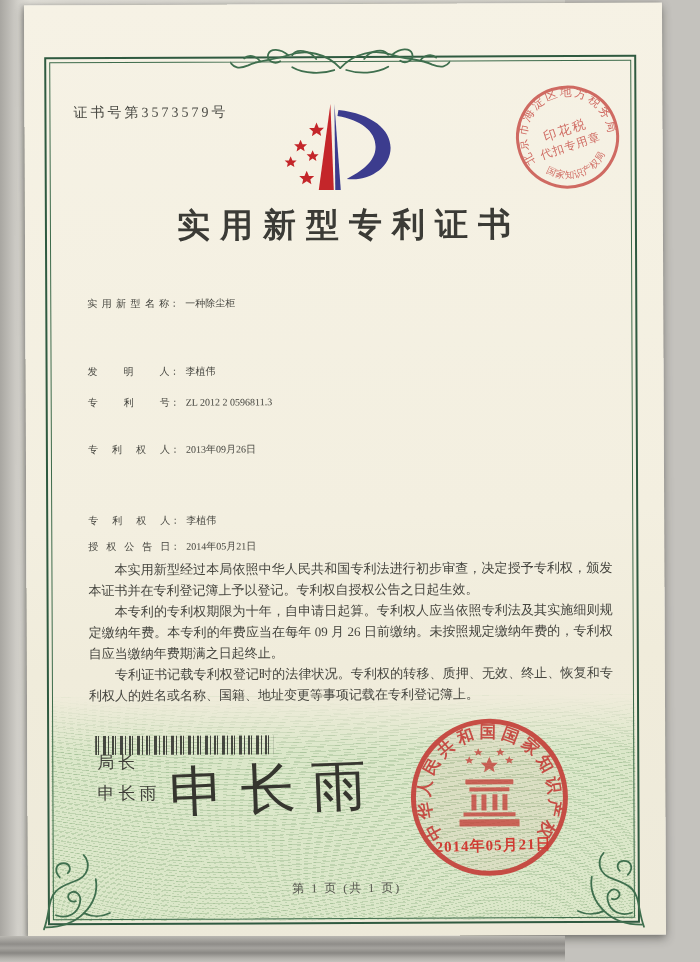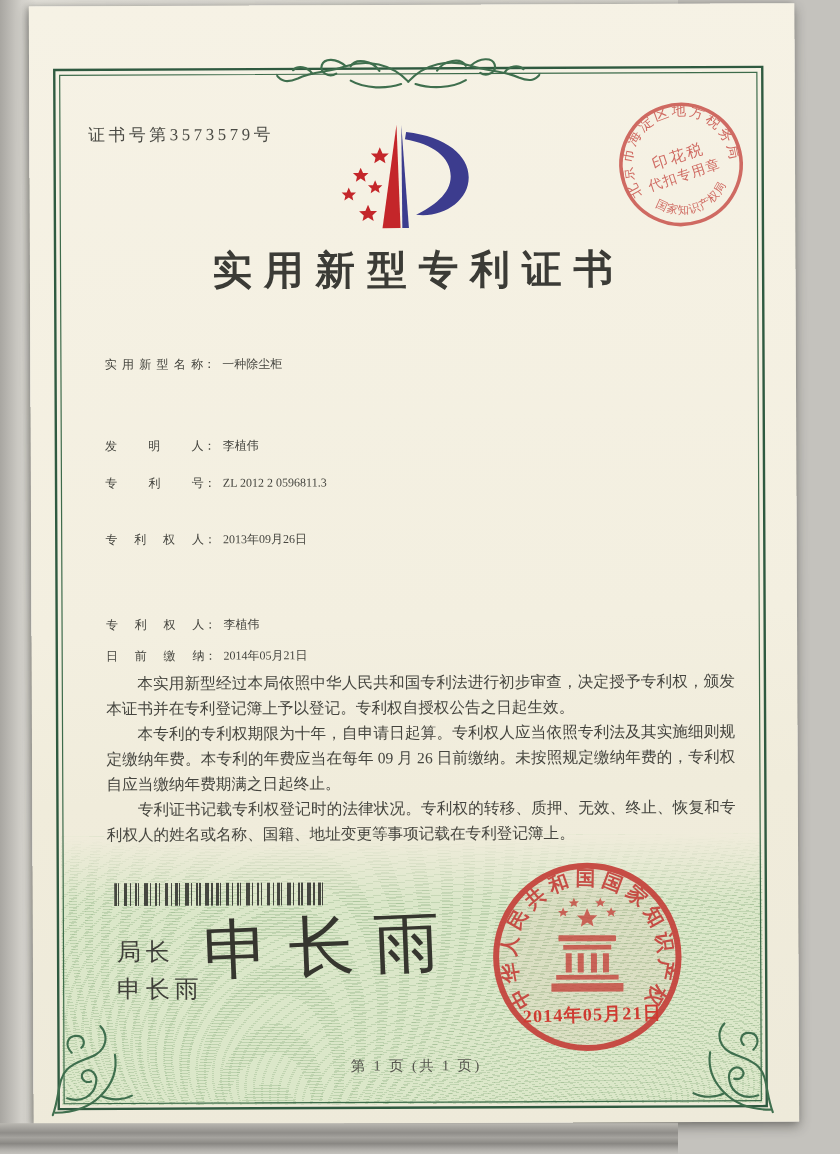--- a/index.html
+++ b/index.html
@@ -46,21 +46,21 @@
   .frow{position:absolute;left:0;white-space:nowrap;font-size:10px;color:#45453f;}
   .frow .flabel{display:inline-block;width:82px;text-align:justify;text-align-last:justify;}
   .frow .fcolon{display:inline-block;margin-right:6px;}
   .r0{top:292px}.r1{top:360px}.r2{top:391px}.r3{top:438px}.r4{top:509px}.r5{top:535px}
   .paras{position:absolute;left:62px;top:554px;width:524px;font-size:13px;line-height:21px;
     color:#45453f;text-align:justify;}
   .paras p{margin:0;text-indent:2em;}
   .barcode{position:absolute;left:68px;top:731px;width:178px;height:19px;
     background:repeating-linear-gradient(90deg,#2b2b28 0 2px,rgba(0,0,0,0) 2px 3px,#2b2b28 3px 4px,rgba(0,0,0,0) 4px 8px,#2b2b28 8px 11px,rgba(0,0,0,0) 11px 13px,#2b2b28 13px 14px,rgba(0,0,0,0) 14px 17px);
     opacity:.85;}
-  .sig-block{position:absolute;left:70px;top:774px;font-size:20px;color:#3f3f39;line-height:31px;letter-spacing:4px;}
+  .sig-block{position:absolute;left:70px;top:742px;font-size:17px;color:#3f3f39;line-height:31px;letter-spacing:4px;}
   .sig-script{position:absolute;left:142px;top:748px;font-size:55px;letter-spacing:16px;
     color:#36362f;transform:rotate(-2deg);font-weight:400;}
   .seal{position:absolute;left:378px;top:710px;opacity:.92;}
   .seal-date{position:absolute;left:386px;top:833px;width:160px;text-align:center;
     font-size:15px;color:#cf3b32;letter-spacing:1px;transform:rotate(-1.5deg);font-weight:600;}
   .page-footer{position:absolute;left:0;right:0;top:876px;text-align:center;
     font-size:12px;letter-spacing:2px;color:#55554e;}
 </style>
 </head>
 <body>
@@ -147,21 +147,21 @@
       <div class="frow r2">
         <span class="flabel">专利号</span><span class="fcolon">：</span><span class="fvalue">ZL 2012 2 0596811.3</span>
       </div>
       <div class="frow r3">
         <span class="flabel">专利权人</span><span class="fcolon">：</span><span class="fvalue">2013年09月26日</span>
       </div>
       <div class="frow r4">
         <span class="flabel">专利权人</span><span class="fcolon">：</span><span class="fvalue">李植伟</span>
       </div>
       <div class="frow r5">
-        <span class="flabel">日前缴纳</span><span class="fcolon">：</span><span class="fvalue">2014年05月21日</span>
+        <span class="flabel">授权公告日</span><span class="fcolon">：</span><span class="fvalue">2014年05月21日</span>
       </div>
     </div>
 
     <div class="paras">
       <p>本实用新型经过本局依照中华人民共和国专利法进行初步审查，决定授予专利权，颁发本证书并在专利登记簿上予以登记。专利权自授权公告之日起生效。</p>
       <p>本专利的专利权期限为十年，自申请日起算。专利权人应当依照专利法及其实施细则规定缴纳年费。本专利的年费应当在每年 09 月 26 日前缴纳。未按照规定缴纳年费的，专利权自应当缴纳年费期满之日起终止。</p>
       <p>专利证书记载专利权登记时的法律状况。专利权的转移、质押、无效、终止、恢复和专利权人的姓名或名称、国籍、地址变更等事项记载在专利登记簿上。</p>
     </div>
 
     <div class="barcode"></div>

